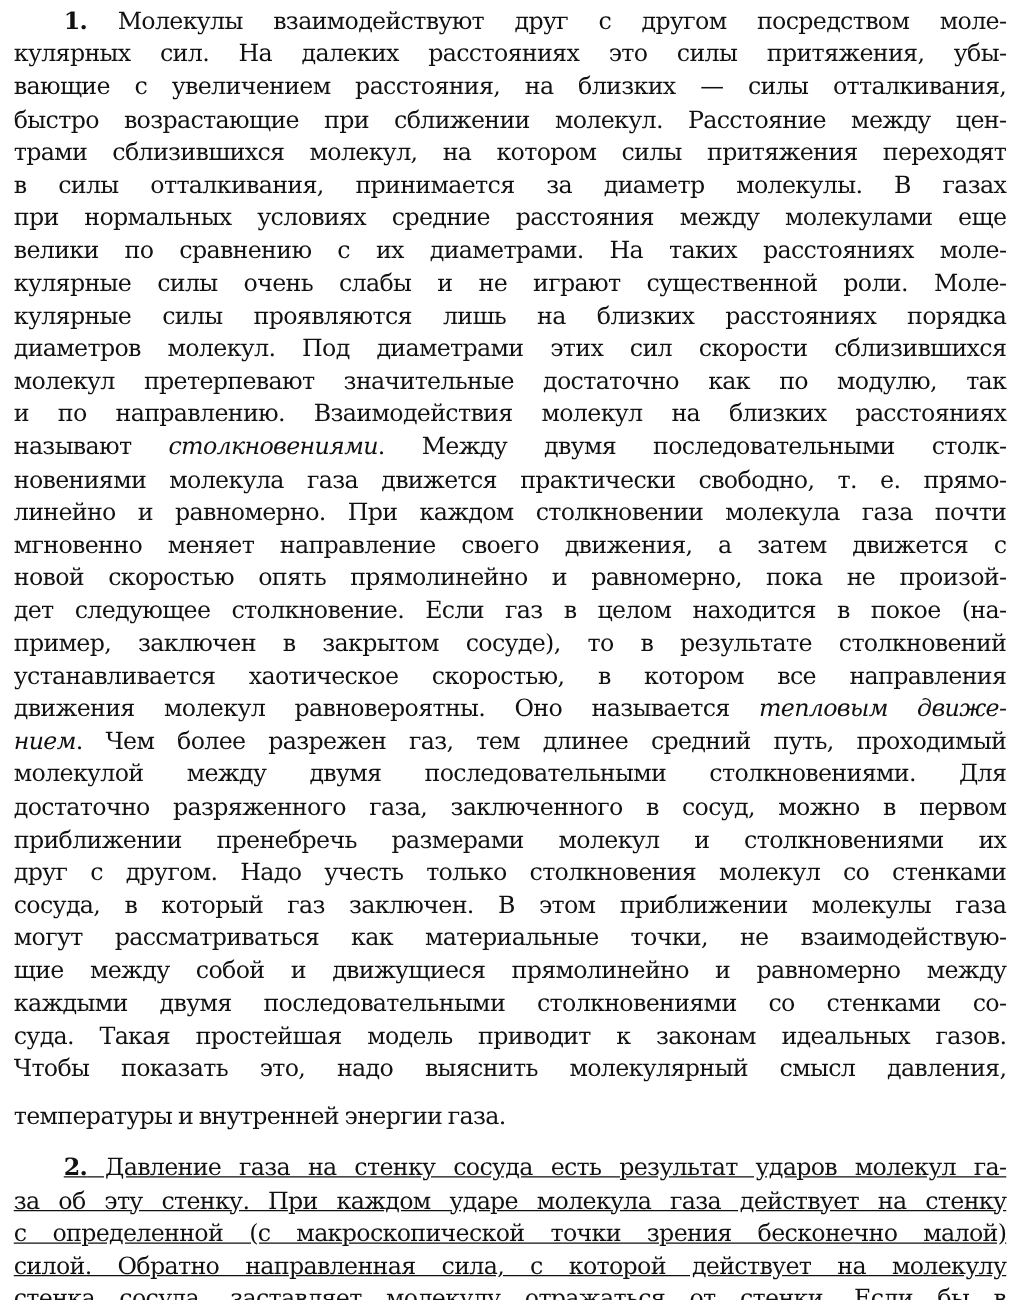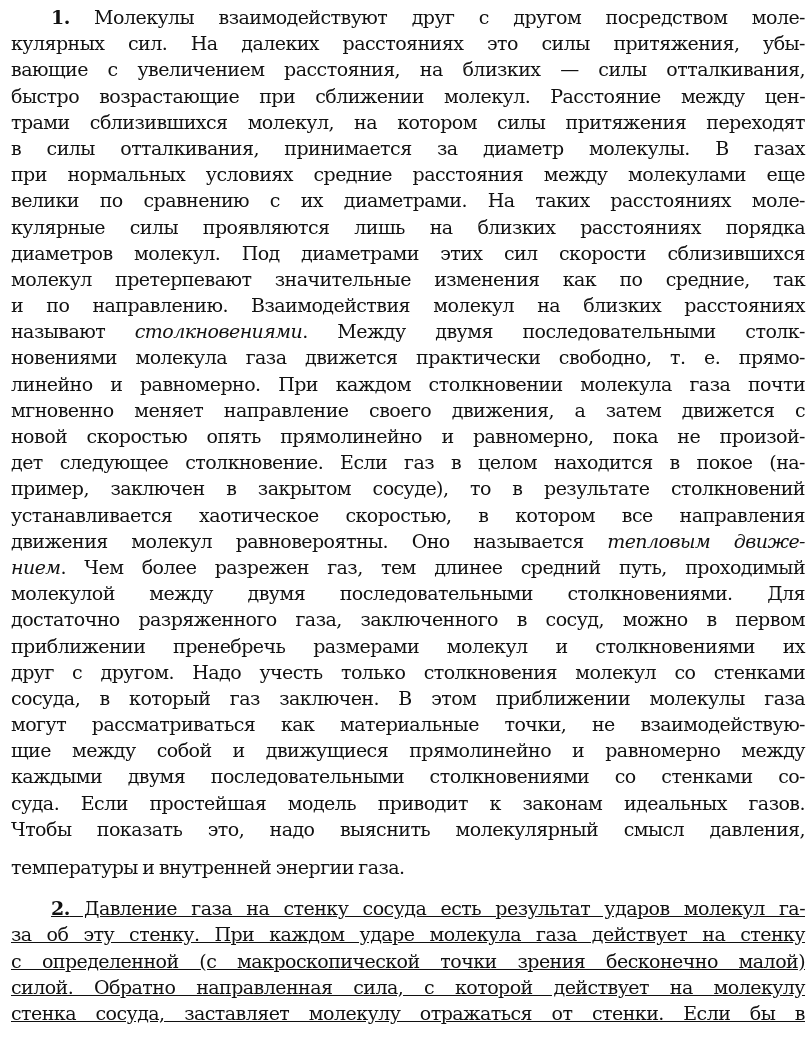--- a/index.html
+++ b/index.html
@@ -60,43 +60,44 @@
 
   <p class="para">
     <span class="line first"><span class="num">1.</span><span> Молекулы взаимодействуют друг с другом посредством моле-</span></span>
     <span class="line">кулярных сил. На далеких расстояниях это силы притяжения, убы-</span>
     <span class="line">вающие с увеличением расстояния, на близких — силы отталкивания,</span>
     <span class="line">быстро возрастающие при сближении молекул. Расстояние между цен-</span>
     <span class="line">трами сблизившихся молекул, на котором силы притяжения переходят</span>
     <span class="line">в силы отталкивания, принимается за диаметр молекулы. В газах</span>
     <span class="line">при нормальных условиях средние расстояния между молекулами еще</span>
     <span class="line">велики по сравнению с их диаметрами. На таких расстояниях моле-</span>
+    <span class="line">кулярные силы очень слабы и не играют существенной роли. Моле-</span>
     <span class="line">кулярные силы проявляются лишь на близких расстояниях порядка</span>
     <span class="line">диаметров молекул. Под диаметрами этих сил скорости сблизившихся</span>
-    <span class="line">молекул претерпевают значительные изменения как по средние, так</span>
+    <span class="line">молекул претерпевают значительные достаточно как по модулю, так</span>
     <span class="line">и по направлению. Взаимодействия молекул на близких расстояниях</span>
     <span class="line"><span>называют </span><span class="em">столкновениями</span><span>. Между двумя последовательными столк-</span></span>
     <span class="line">новениями молекула газа движется практически свободно, т. е. прямо-</span>
     <span class="line">линейно и равномерно. При каждом столкновении молекула газа почти</span>
     <span class="line">мгновенно меняет направление своего движения, а затем движется с</span>
     <span class="line">новой скоростью опять прямолинейно и равномерно, пока не произой-</span>
     <span class="line">дет следующее столкновение. Если газ в целом находится в покое (на-</span>
     <span class="line">пример, заключен в закрытом сосуде), то в результате столкновений</span>
     <span class="line">устанавливается хаотическое скоростью, в котором все направления</span>
     <span class="line"><span>движения молекул равновероятны. Оно называется </span><span class="em">тепловым движе-</span><span></span></span>
     <span class="line"><span></span><span class="em">нием</span><span>. Чем более разрежен газ, тем длинее средний путь, проходимый</span></span>
     <span class="line">молекулой между двумя последовательными столкновениями. Для</span>
     <span class="line">достаточно разряженного газа, заключенного в сосуд, можно в первом</span>
     <span class="line">приближении пренебречь размерами молекул и столкновениями их</span>
     <span class="line">друг с другом. Надо учесть только столкновения молекул со стенками</span>
     <span class="line">сосуда, в который газ заключен. В этом приближении молекулы газа</span>
     <span class="line">могут рассматриваться как материальные точки, не взаимодействую-</span>
     <span class="line">щие между собой и движущиеся прямолинейно и равномерно между</span>
     <span class="line">каждыми двумя последовательными столкновениями со стенками со-</span>
-    <span class="line">суда. Если простейшая модель приводит к законам идеальных газов.</span>
+    <span class="line">суда. Такая простейшая модель приводит к законам идеальных газов.</span>
     <span class="line">Чтобы показать это, надо выяснить молекулярный смысл давления,</span>
     <span class="line last">температуры и внутренней энергии газа.</span>
   </p>
 
   <p class="para">
     <span class="line first"><span class="num">2.</span><span> Давление газа на стенку сосуда есть результат ударов молекул га-</span></span>
     <span class="line">за об эту стенку. При каждом ударе молекула газа действует на стенку</span>
     <span class="line">с определенной (с макроскопической точки зрения бесконечно малой)</span>
     <span class="line">силой. Обратно направленная сила, с которой действует на молекулу</span>
     <span class="line">стенка сосуда, заставляет молекулу отражаться от стенки. Если бы в</span>

